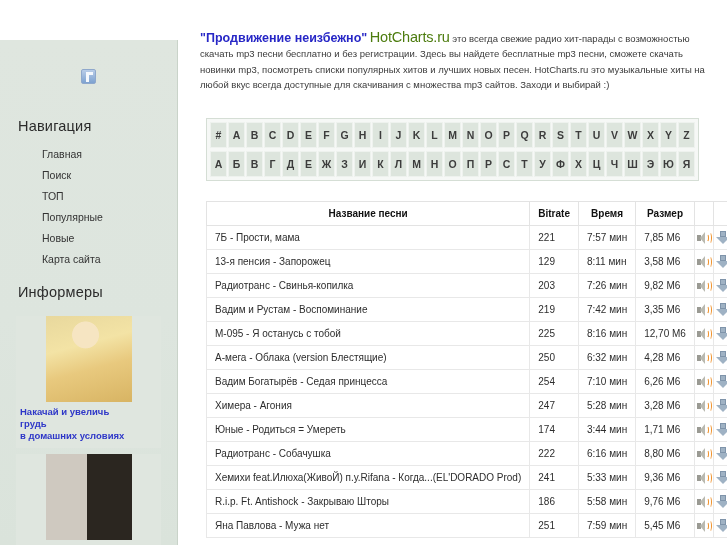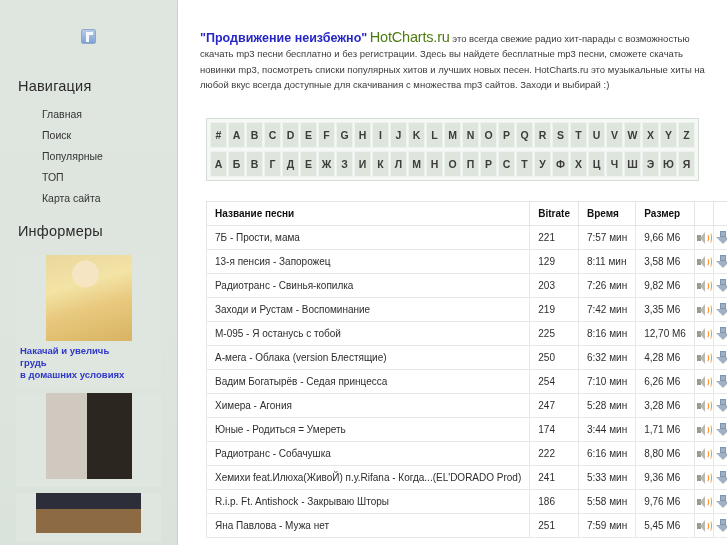--- a/index.html
+++ b/index.html
@@ -18,20 +18,21 @@
   }
 
   
   .sidebar {
     width: 178px;
     flex: 0 0 178px;
     background: linear-gradient(180deg,#dfe6df 0%, #dde5de 55%, #dae3db 100%);
     border-right: 1px solid #c9d3c9;
     position: relative;
     overflow: hidden;
+    margin-top: 40px;
   }
   .logo-box {
     height: 72px;
     display: flex;
     align-items: center;
     justify-content: center;
   }
   .broken-img {
     width: 15px; height: 15px;
     border: 1px solid #8fa8cc;
@@ -162,21 +163,21 @@
 
   
   .songs-wrap { margin: 20px 18px 0 28px; }
   table.songs {
     width: 490px;
     border-collapse: collapse;
     font-size: 10px;
     color: #2d2d2d;
   }
   table.songs th {
-    text-align: left;
+    text-align: center;
     font-weight: bold;
     font-size: 10px;
     padding: 6px 8px 6px 8px;
     border: 1px solid #e3e3e3;
     background: #ffffff;
     color: #111111;
     white-space: nowrap;
   }
   table.songs td {
     padding: 6px 8px 6px 8px;
@@ -253,24 +254,27 @@
     <div class="sb-title">Навигация</div>
 
     <ul class="sb-nav">
       <li>
         <a href="#">Главная</a>
       </li>
       <li>
         <a href="#">Поиск</a>
       </li>
       <li>
+        <a href="#">ТОП</a>
+      </li>
+      <li>
         <a href="#">Популярные</a>
       </li>
       <li>
-        <a href="#">ТОП</a>
+        <a href="#">Новые</a>
       </li>
       <li>
         <a href="#">Карта сайта</a>
       </li>
     </ul>
 
     <div class="sb-title">Информеры</div>
 
     <div class="informers">
       <div class="informer">
@@ -364,42 +368,42 @@
             <th class="c-size">Размер</th>
             <th class="c-act"></th>
             <th class="c-act"></th>
           </tr>
         </thead>
         <tbody id="songs-body">
             <tr>
               <td class="c-title">7Б - Прости, мама</td>
               <td class="c-bitrate">221</td>
               <td class="c-time">7:57 мин</td>
-              <td class="c-size">9,66 М6</td>
+              <td class="c-size">7,85 М6</td>
               <td class="c-act"><span class="ic ic-speaker"><span class="body"></span><span class="cone"></span><span class="w1"></span><span class="w2"></span></span></td>
               <td class="c-act"><span class="ic ic-dl"><span class="stem"></span><span class="head"></span></span></td>
             </tr>
             <tr>
               <td class="c-title">13-я пенсия - Запорожец</td>
               <td class="c-bitrate">129</td>
               <td class="c-time">8:11 мин</td>
               <td class="c-size">3,58 М6</td>
               <td class="c-act"><span class="ic ic-speaker"><span class="body"></span><span class="cone"></span><span class="w1"></span><span class="w2"></span></span></td>
               <td class="c-act"><span class="ic ic-dl"><span class="stem"></span><span class="head"></span></span></td>
             </tr>
             <tr>
               <td class="c-title">Радиотранс - Свинья-копилка</td>
               <td class="c-bitrate">203</td>
               <td class="c-time">7:26 мин</td>
               <td class="c-size">9,82 М6</td>
               <td class="c-act"><span class="ic ic-speaker"><span class="body"></span><span class="cone"></span><span class="w1"></span><span class="w2"></span></span></td>
               <td class="c-act"><span class="ic ic-dl"><span class="stem"></span><span class="head"></span></span></td>
             </tr>
             <tr>
-              <td class="c-title">Заходи и Рустам - Воспоминание</td>
+              <td class="c-title">Вадим и Рустам - Воспоминание</td>
               <td class="c-bitrate">219</td>
               <td class="c-time">7:42 мин</td>
               <td class="c-size">3,35 М6</td>
               <td class="c-act"><span class="ic ic-speaker"><span class="body"></span><span class="cone"></span><span class="w1"></span><span class="w2"></span></span></td>
               <td class="c-act"><span class="ic ic-dl"><span class="stem"></span><span class="head"></span></span></td>
             </tr>
             <tr>
               <td class="c-title">М-095 - Я останусь с тобой</td>
               <td class="c-bitrate">225</td>
               <td class="c-time">8:16 мин</td>

